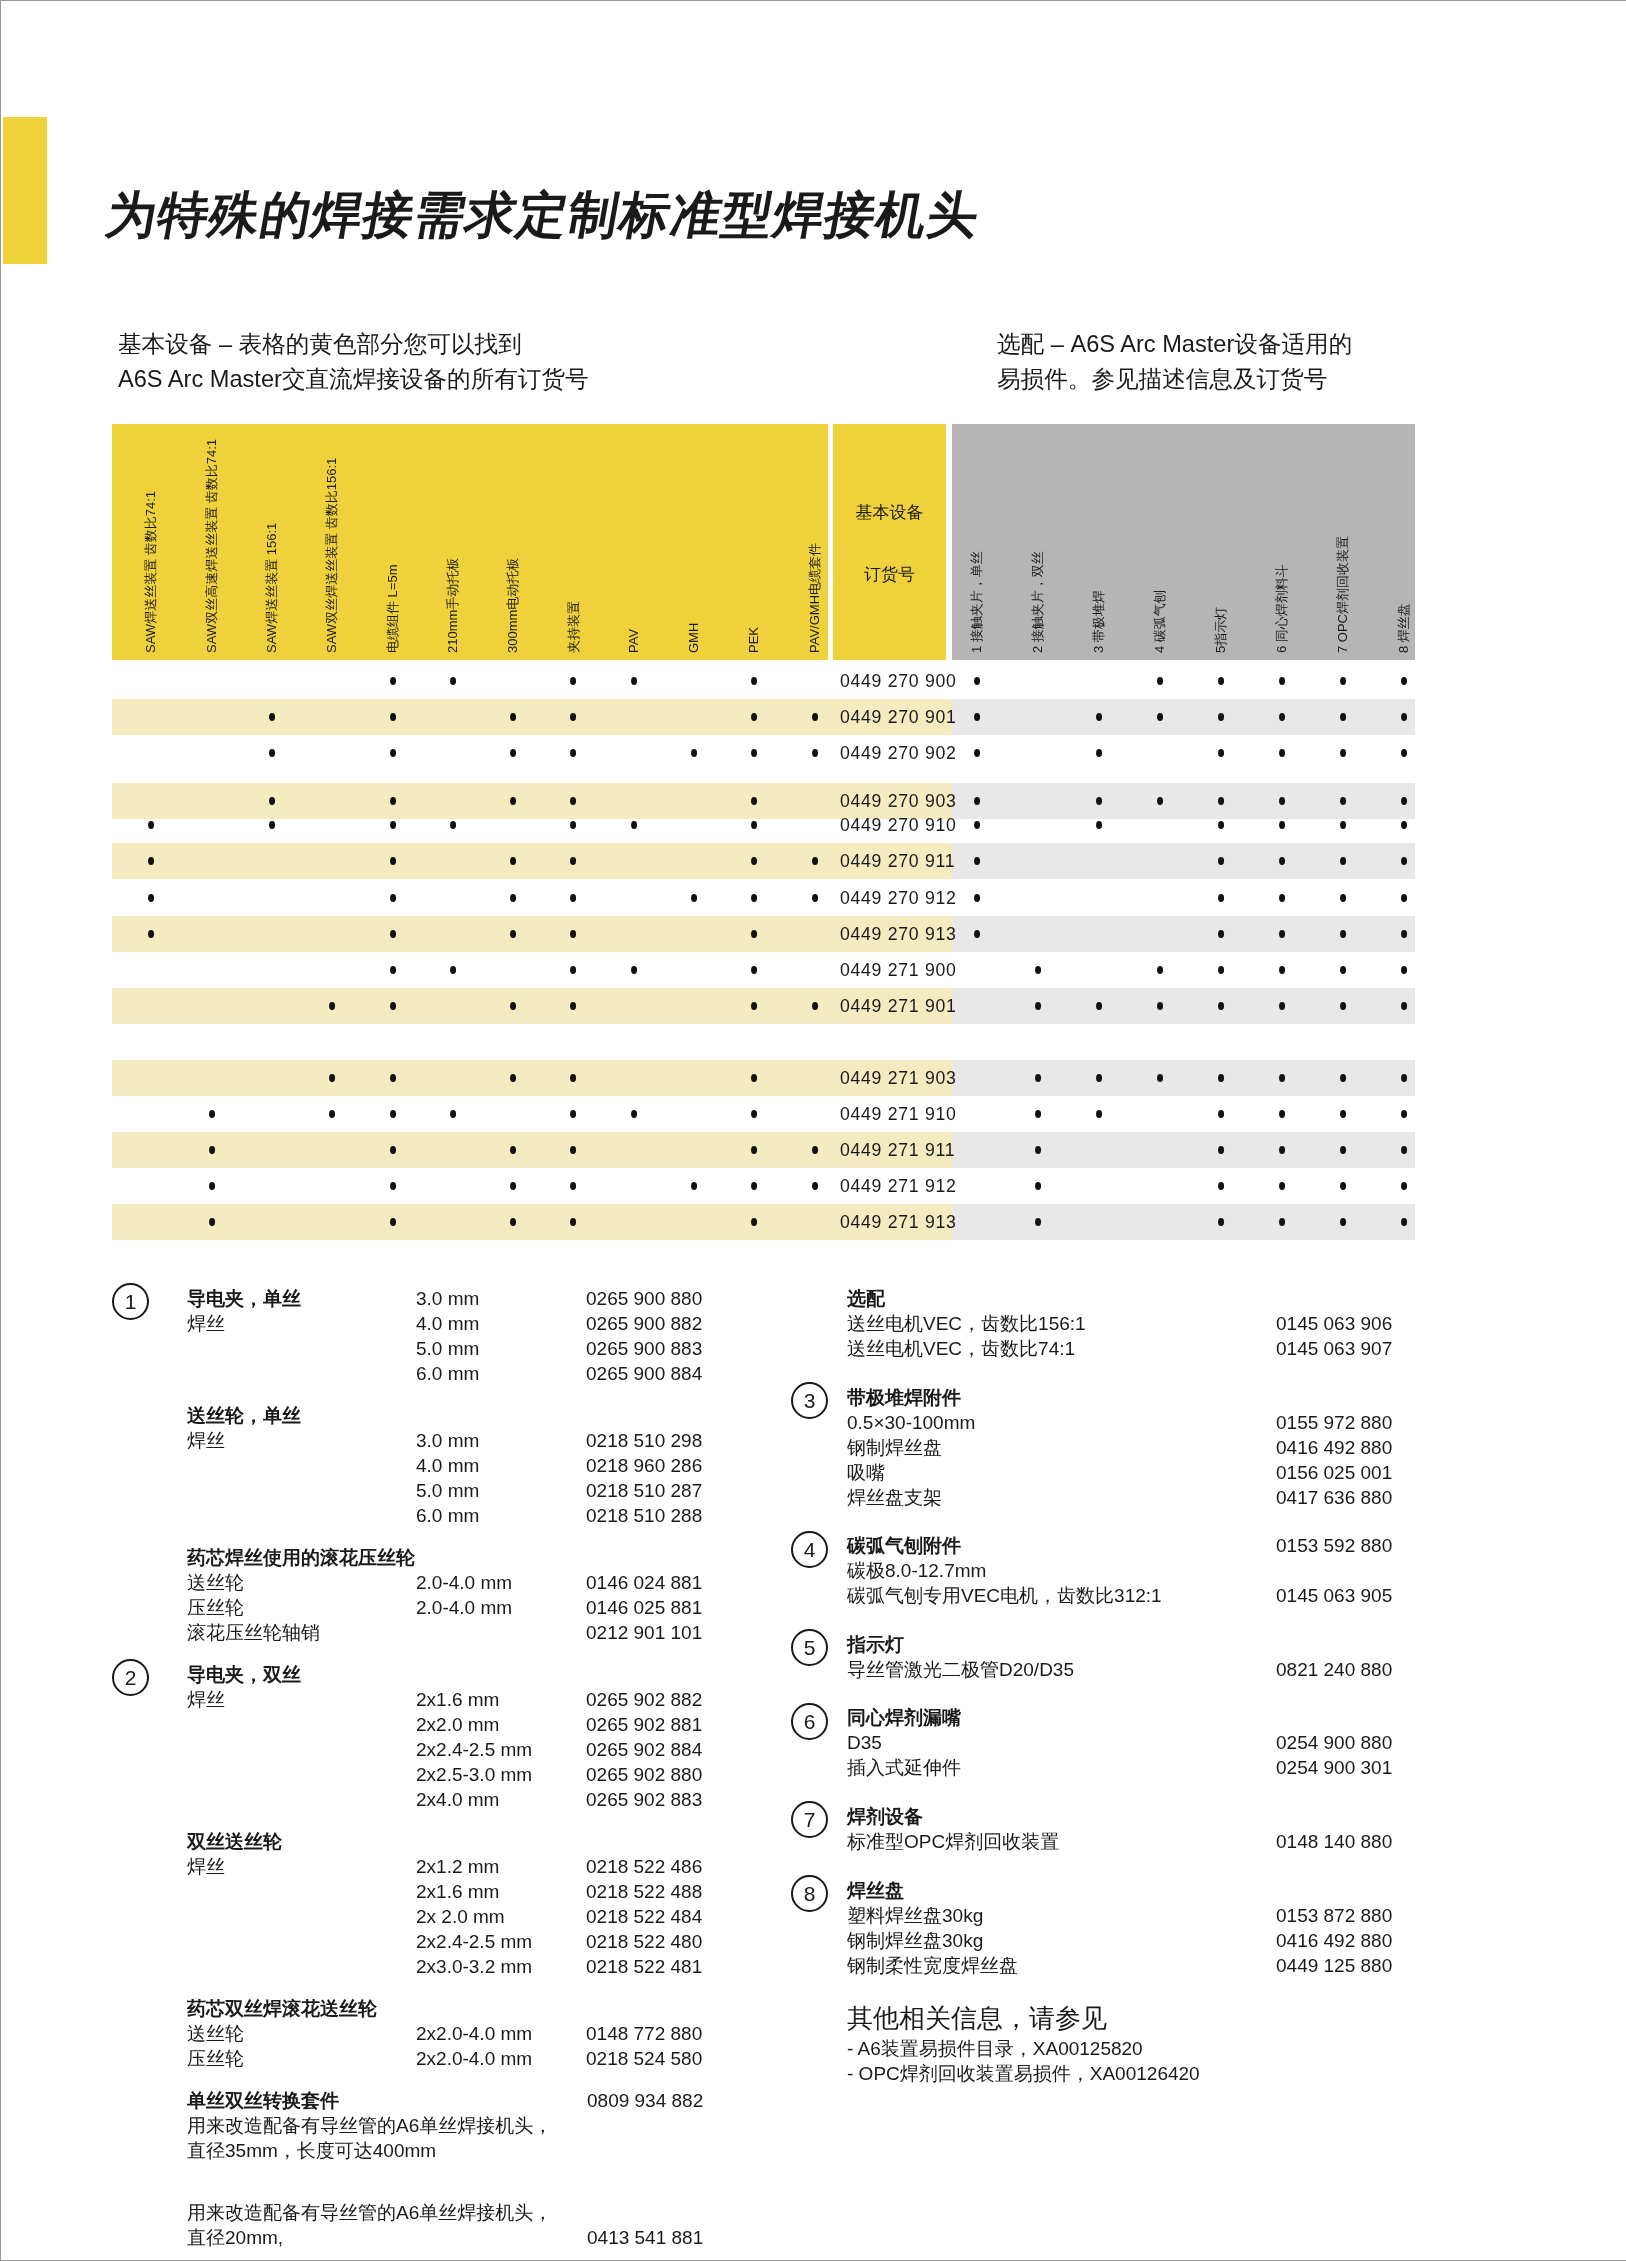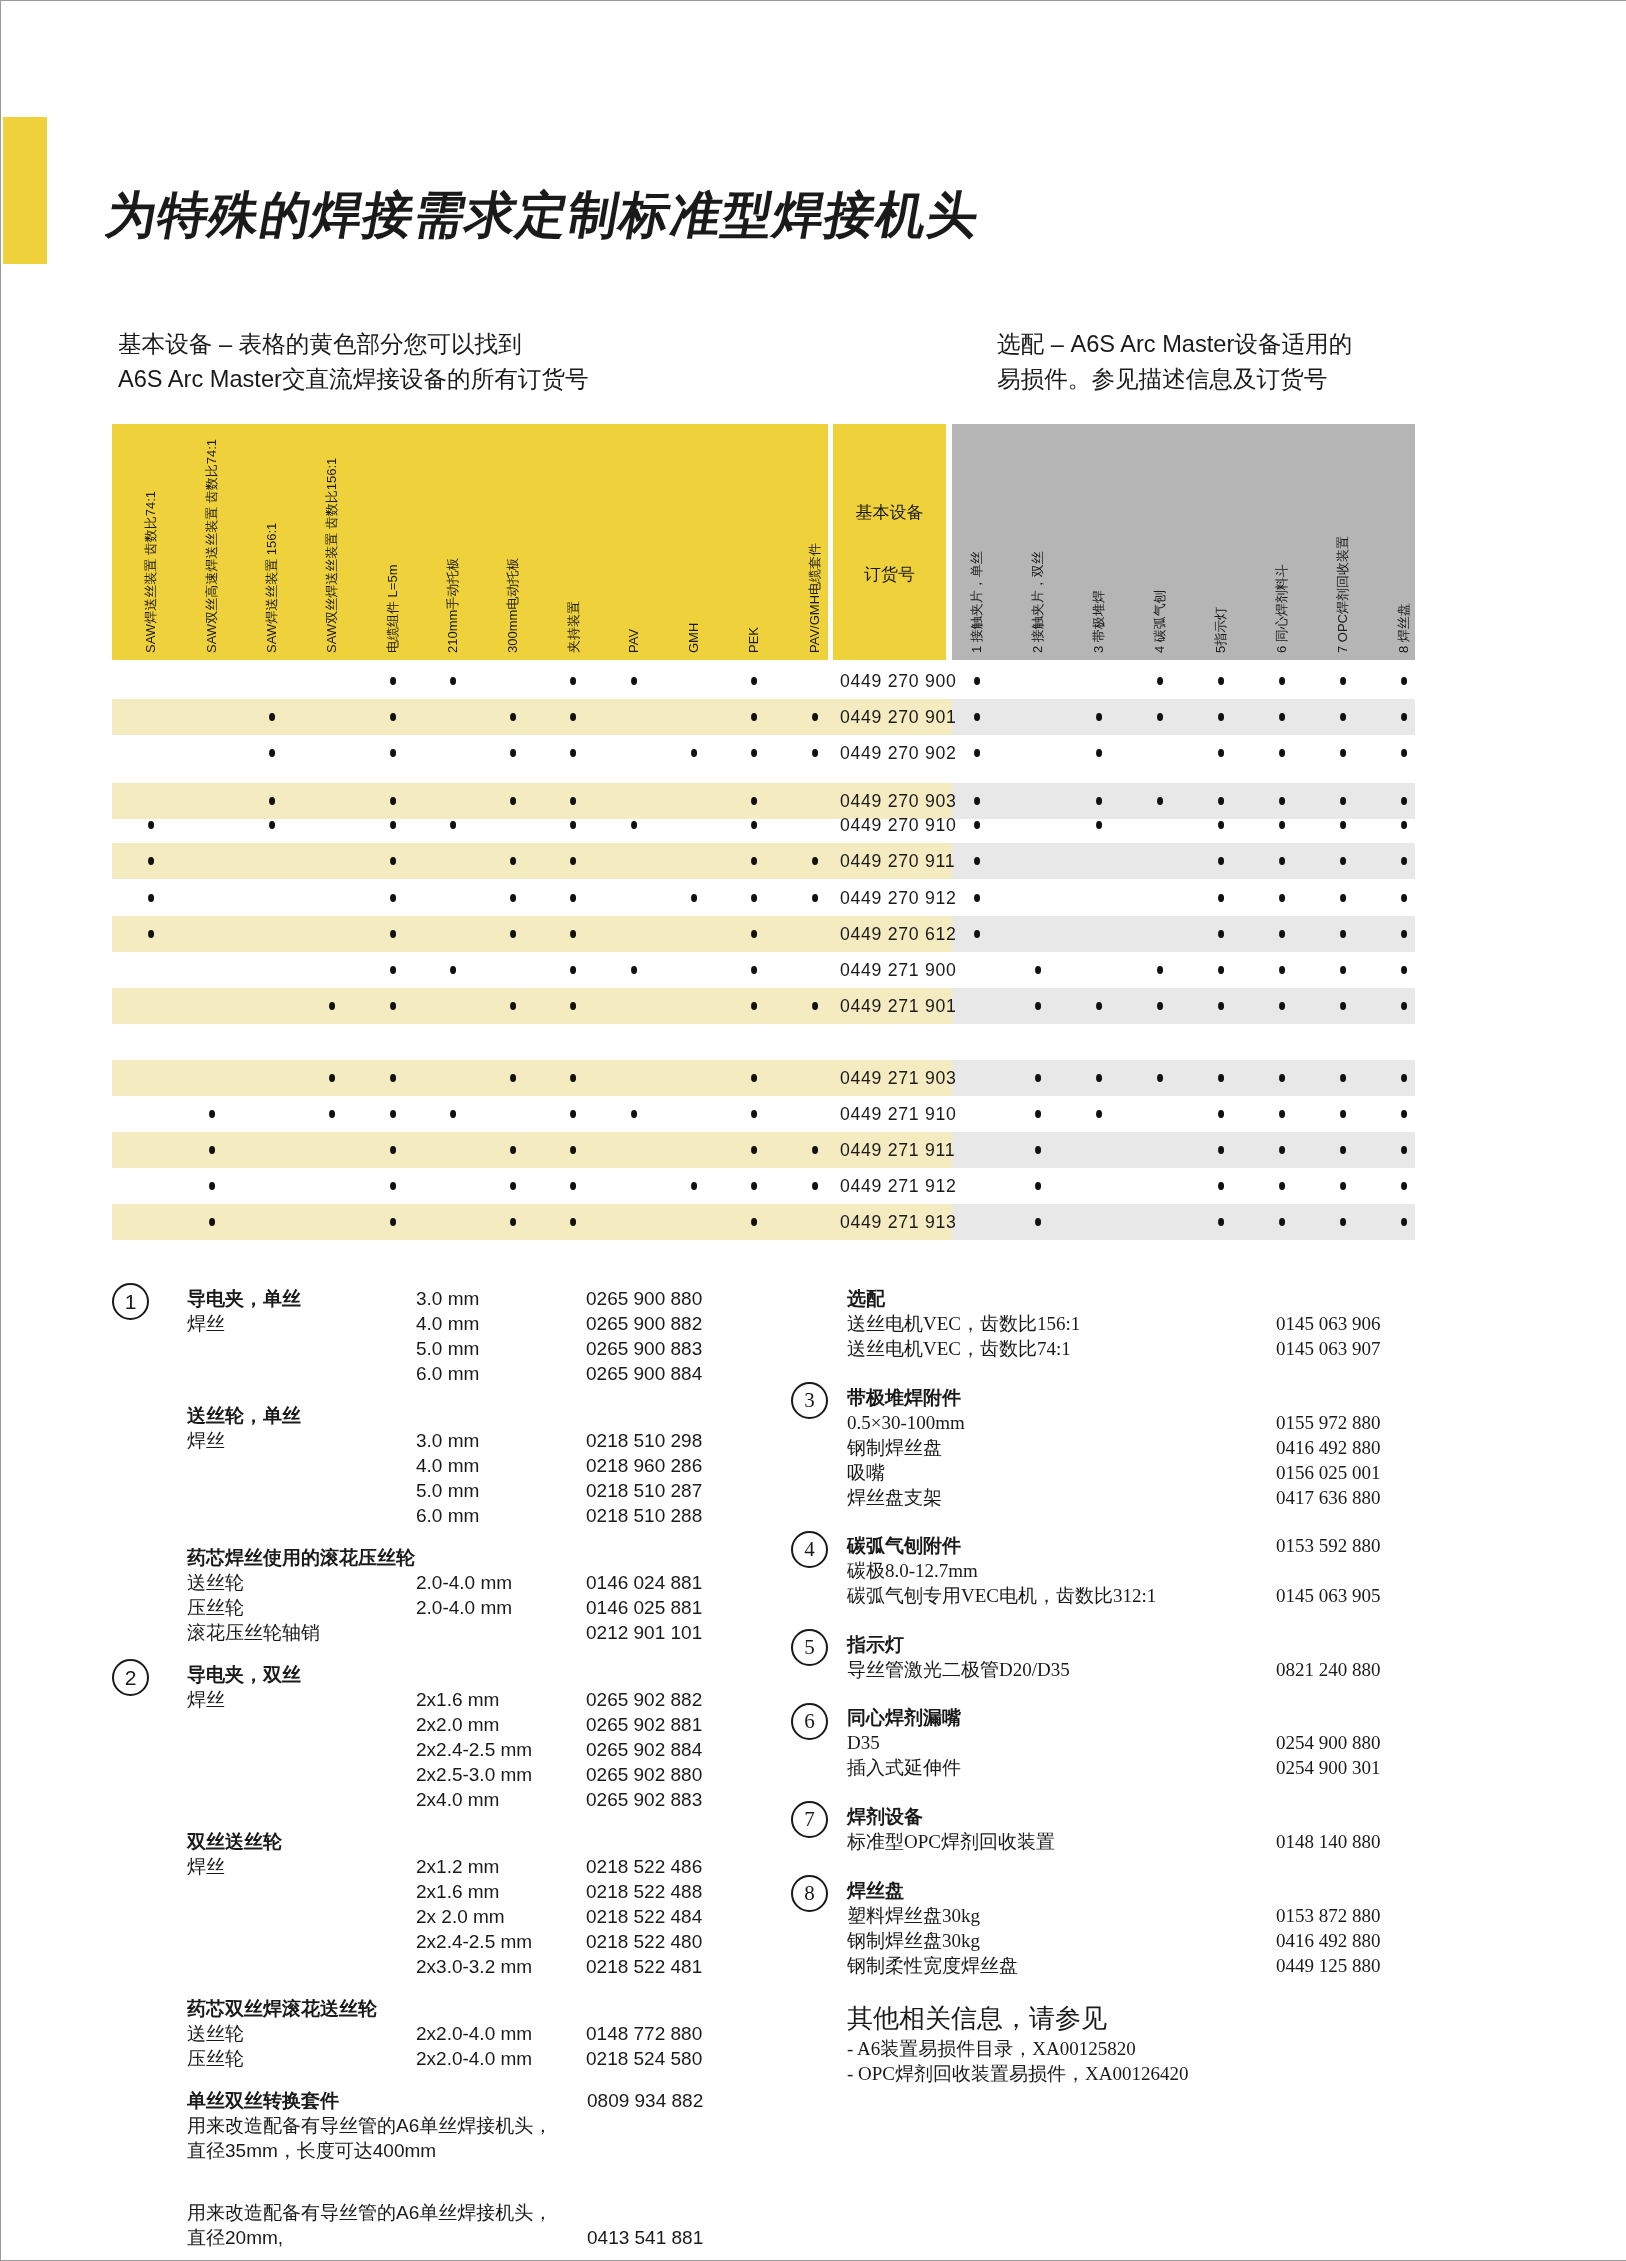--- a/index.html
+++ b/index.html
@@ -27,21 +27,21 @@
   .dot{position:absolute;width:5.9px;height:7.9px;border-radius:50%;background:#111;
        transform:translate(-50%,-50%);}
   .ordnum{position:absolute;left:728px;top:0;height:36px;line-height:36px;
           font-size:17.7px;letter-spacing:0.7px;white-space:nowrap;}
 
   
   .parts{position:absolute;top:1285px;font-size:19px;line-height:25px;}
   .parts.pl{left:111px;width:619px;}
   .parts.pr{left:790px;width:626px;}
   .sec{display:flex;margin-bottom:17px;}
-  .pr .sec{margin-bottom:23.6px;font-family:Liberation Serif, serif;}
+  .pr .sec{margin-bottom:23.6px;}
   .gut{flex:0 0 75px;}
   .pr .gut{flex:0 0 56px;}
   .circ{width:37px;height:37px;border:2px solid #1a1a1a;border-radius:50%;
         display:flex;align-items:center;justify-content:center;font-size:21px;
         margin-top:-2.6px;box-sizing:border-box;}
   .cnt{flex:1;}
   .prow{display:flex;}
   .lbl{width:229px;white-space:nowrap;}
   .lbl.wide{width:400px;}
   .pr .lbl{width:429px;}
@@ -210,21 +210,21 @@
         <div class="dot" style="left: 39px; top: 17.7px; background: rgb(17, 17, 17);"></div>
         <div class="dot" style="left: 281px; top: 17.7px; background: rgb(17, 17, 17);"></div>
         <div class="dot" style="left: 401px; top: 17.7px; background: rgb(17, 17, 17);"></div>
         <div class="dot" style="left: 461px; top: 17.7px; background: rgb(17, 17, 17);"></div>
         <div class="dot" style="left: 642px; top: 17.7px; background: rgb(17, 17, 17);"></div>
         <div class="dot" style="left: 865px; top: 17.7px; background: rgb(17, 17, 17);"></div>
         <div class="dot" style="left: 1109px; top: 17.7px; background: rgb(17, 17, 17);"></div>
         <div class="dot" style="left: 1170px; top: 17.7px; background: rgb(17, 17, 17);"></div>
         <div class="dot" style="left: 1231px; top: 17.7px; background: rgb(17, 17, 17);"></div>
         <div class="dot" style="left: 1292px; top: 17.7px; background: rgb(17, 17, 17);"></div>
-        <span class="ordnum">0449 270 612</span>
+        <span class="ordnum">0449 270 913</span>
       </div>
       <div class="trow" style="top: 528px;">
         <div class="dot" style="left: 281px; top: 17.7px; background: rgb(17, 17, 17);"></div>
         <div class="dot" style="left: 341px; top: 17.7px; background: rgb(17, 17, 17);"></div>
         <div class="dot" style="left: 461px; top: 17.7px; background: rgb(17, 17, 17);"></div>
         <div class="dot" style="left: 522px; top: 17.7px; background: rgb(17, 17, 17);"></div>
         <div class="dot" style="left: 642px; top: 17.7px; background: rgb(17, 17, 17);"></div>
         <div class="dot" style="left: 926px; top: 17.7px; background: rgb(17, 17, 17);"></div>
         <div class="dot" style="left: 1048px; top: 17.7px; background: rgb(17, 17, 17);"></div>
         <div class="dot" style="left: 1109px; top: 17.7px; background: rgb(17, 17, 17);"></div>

